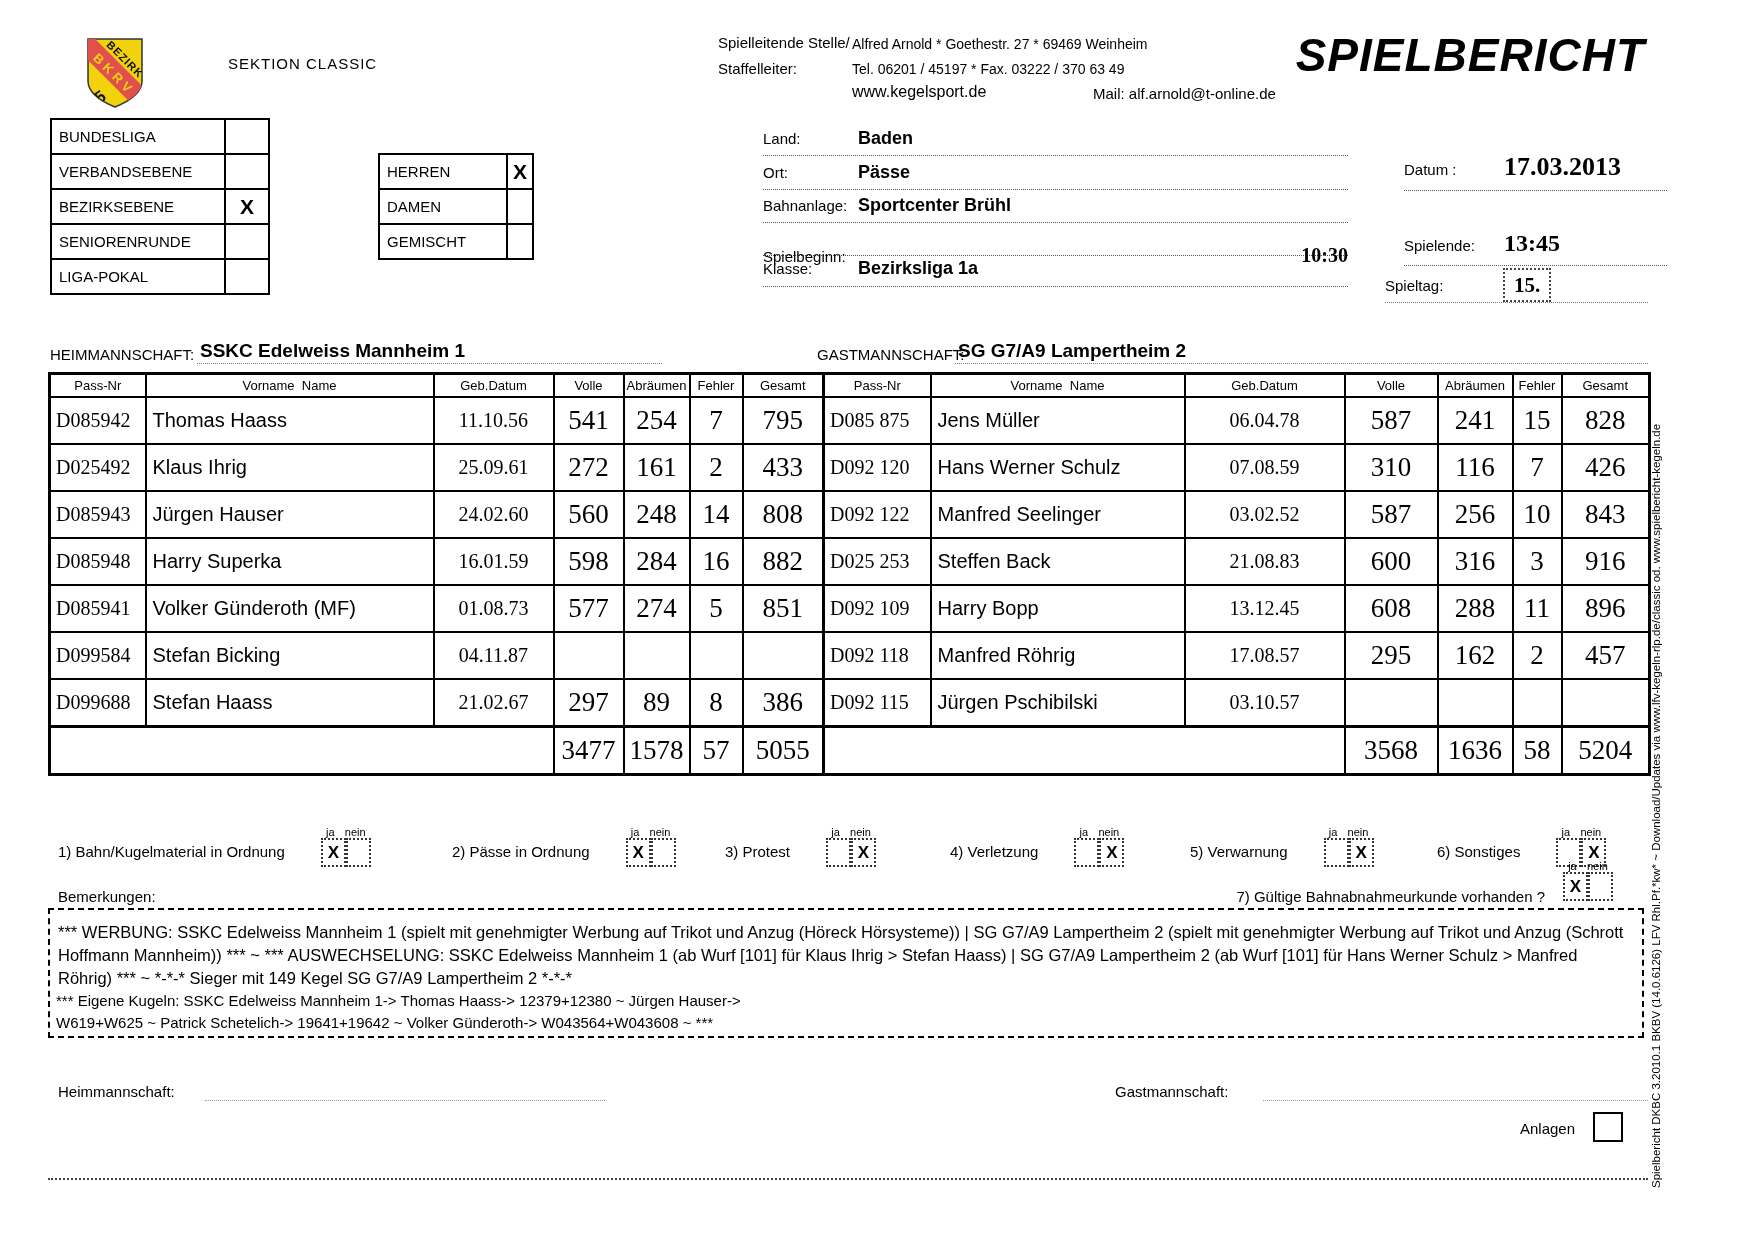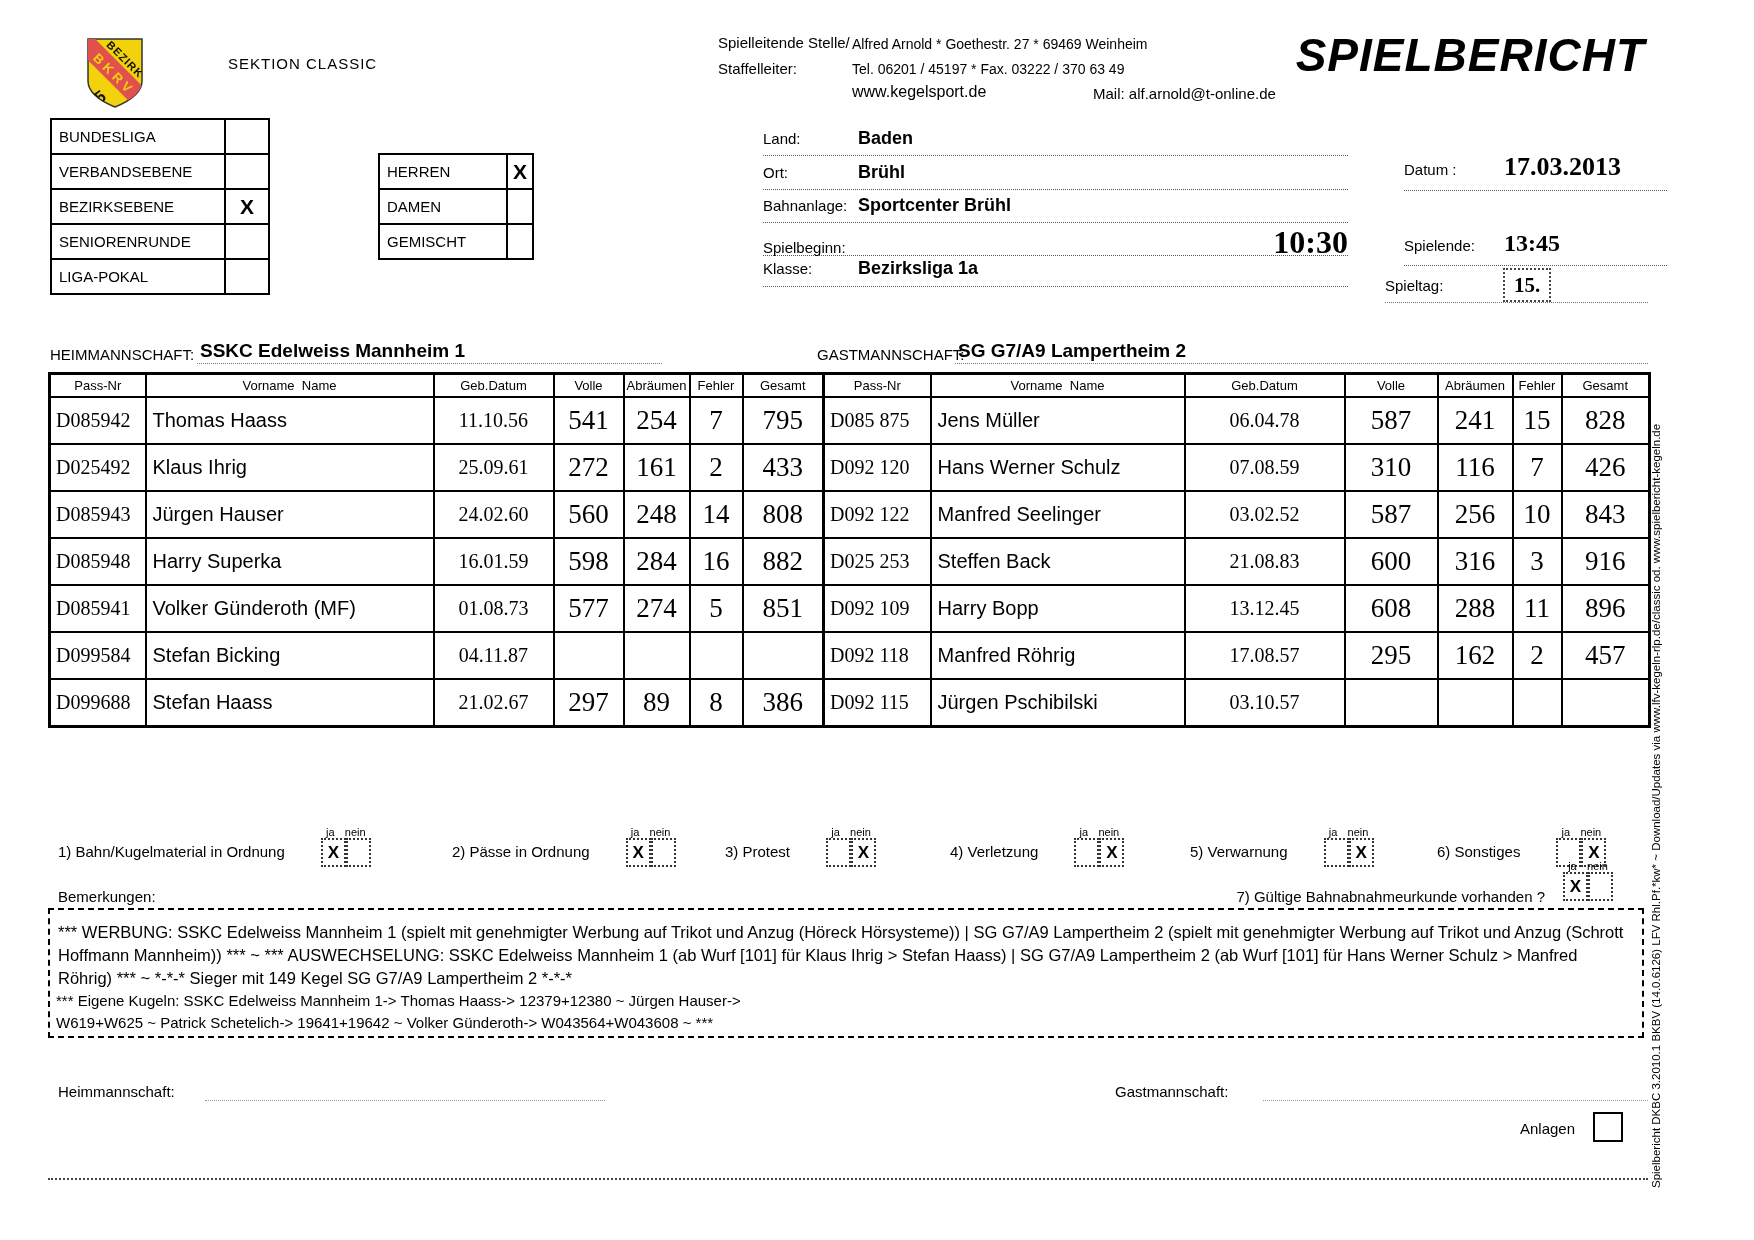--- a/index.html
+++ b/index.html
@@ -135,29 +135,29 @@
         <span class="ckbox" style="width:24px;"></span>
       </div>
   </div>
 
   <div class="info-line" style="top:128px;height:27px;">
       <span class="il-label">Land:</span>
       <span class="il-value">Baden</span>
     </div>
   <div class="info-line" style="top:162px;height:27px;">
       <span class="il-label">Ort:</span>
-      <span class="il-value">Brühl</span>
+      <span class="il-value">Pässe</span>
     </div>
   <div class="info-line" style="top:195px;height:27px;">
       <span class="il-label">Bahnanlage:</span>
       <span class="il-value">Sportcenter Brühl</span>
     </div>
   <div class="info-line" style="top:224px;height:31px;justify-content:space-between;">
       <span class="il-label">Spielbeginn:</span>
-      <span class="il-value big-serif" style="font-size:32px;">10:30</span>
+      <span class="il-value big-serif" style="font-size:20px;margin-top:20px;">10:30</span>
     </div>
   <div class="info-line" style="top:258px;height:28px;">
       <span class="il-label">Klasse:</span>
       <span class="il-value">Bezirksliga 1a</span>
     </div>
 
   <div class="dt-line" style="top:152px;height:38px;">
       <span class="dt-label">Datum :</span>
       <span class="big-serif" style="font-size:26px;">17.03.2013</span>
     </div>
@@ -317,20 +317,32 @@
           <td class="cv">8</td>
           <td class="cv">386</td>
       <td class="cp gsep">D092 115</td>
           <td class="cn">Jürgen Pschibilski</td>
           <td class="cg">03.10.57</td>
           <td class="cv"></td>
           <td class="cv"></td>
           <td class="cv"></td>
           <td class="cv"></td>
     </tr>
+    <tr class="trow">
+      <td colspan="3"></td>
+      <td class="cv">3477</td>
+      <td class="cv">1578</td>
+      <td class="cv">57</td>
+      <td class="cv">5055</td>
+      <td colspan="3" class="gsep"></td>
+      <td class="cv">3568</td>
+      <td class="cv">1636</td>
+      <td class="cv">58</td>
+      <td class="cv">5204</td>
+    </tr>
   </tbody>
     </table>
 
   <div class="check-item" style="left:58px;">
     <span class="check-label">1) Bahn/Kugelmaterial in Ordnung</span>
     <span class="boxpair">
         <span class="janein">
           <em>ja</em>
           <em>nein</em>
         </span>

